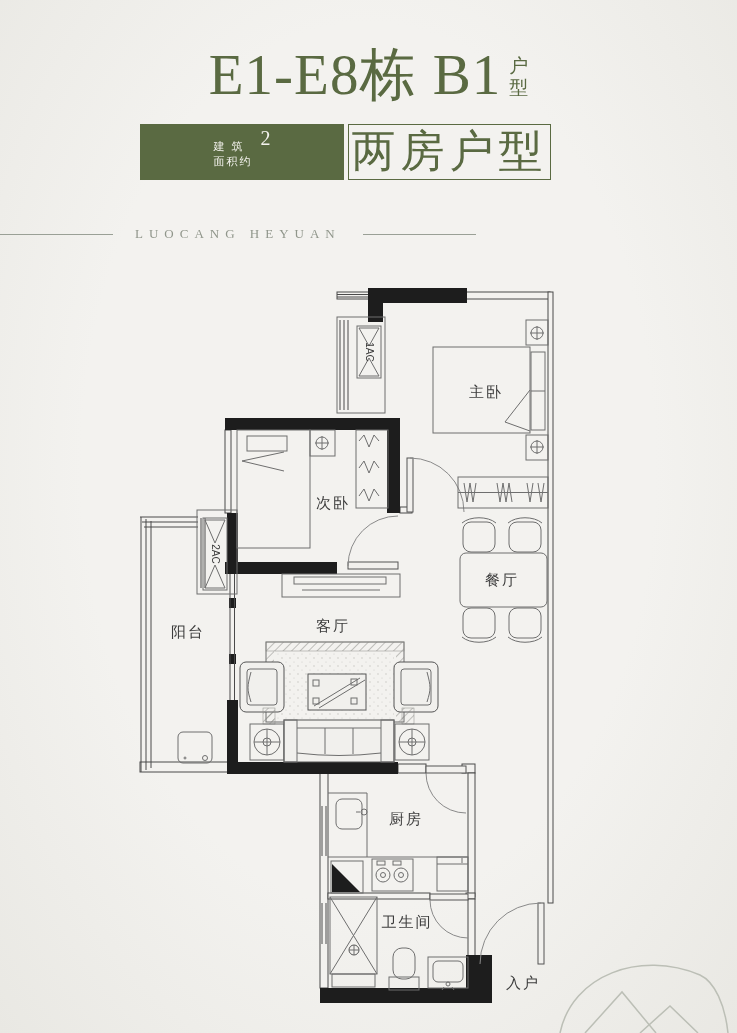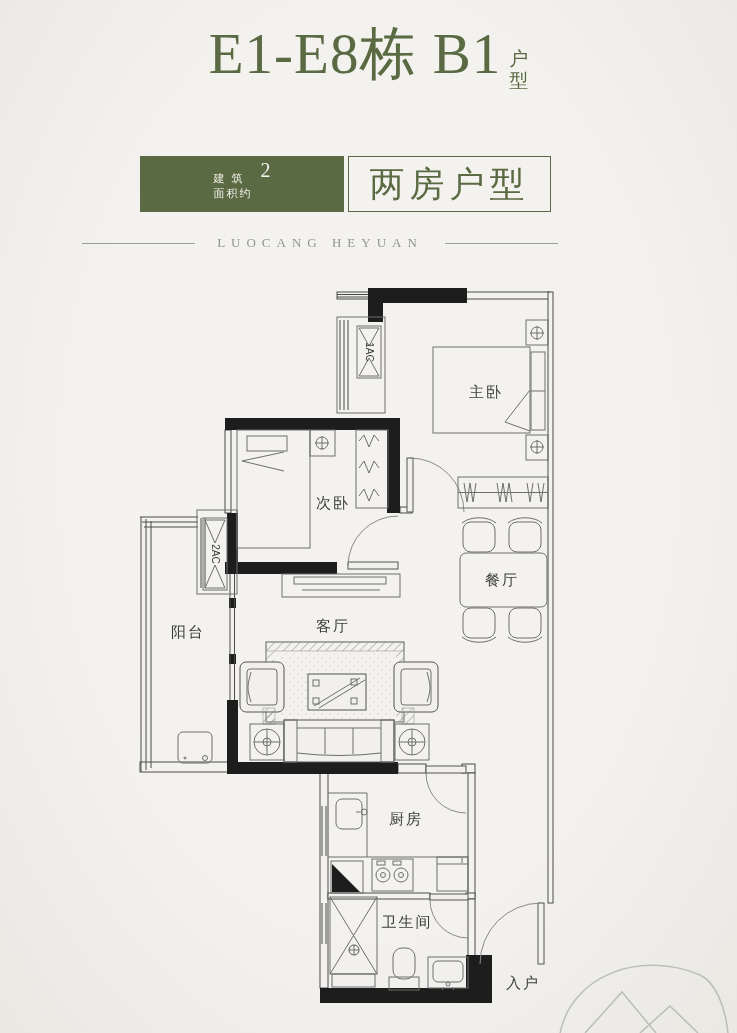--- a/index.html
+++ b/index.html
@@ -7,38 +7,38 @@
     width:737px;height:1033px;overflow:hidden;
     font-family:"Liberation Sans",sans-serif;
     background:#f1f0ed;
   }
   .page{
     position:relative;width:737px;height:1033px;
     background:radial-gradient(ellipse at 50% 45%, #f3f2ef 55%, #e9e8e3 100%);
   }
   
   .title-row{
-    position:absolute;top:25px;left:0;width:737px;height:84px;
-    display:flex;justify-content:center;
+    position:absolute;top:32px;left:0;width:737px;height:84px;
+    display:flex;align-items:center;justify-content:center;
     color:#5a6a42;
   }
   .title-main{
     font-family:"Liberation Serif",serif;
     font-size:57px;letter-spacing:1px;line-height:1;
   }
   .title-stack{
     display:flex;flex-direction:column;justify-content:center;
     margin-left:8px;margin-top:6px;
   }
   .title-stack span{
     font-family:"Liberation Serif",serif;
     font-size:19px;line-height:1.15;
   }
   .badge-row{
-    position:absolute;top:124px;left:140px;width:412px;height:44px;margin-top:32px;
+    position:absolute;top:124px;left:140px;width:412px;height:44px;
   }
   .area-badge{
     position:absolute;left:0;top:0;width:204px;height:56px;
     background:#5a6a42;display:flex;align-items:center;justify-content:center;
     color:#f4f3ee;
   }
   .area-label{
     display:flex;flex-direction:column;margin-right:8px;margin-top:4px;
   }
   .area-label span{font-size:11px;letter-spacing:2px;line-height:1.35;}
@@ -49,25 +49,25 @@
     font-family:"Liberation Serif",serif;font-size:20px;vertical-align:super;
     position:relative;top:-14px;
   }
   .type-badge{
     position:absolute;left:208px;top:0;width:201px;height:54px;
     border:1px solid #5a6a42;
     display:flex;align-items:center;justify-content:center;
   }
   .type-badge span{
     font-family:"Liberation Serif",serif;color:#5a6a42;
-    font-size:35px;letter-spacing:5px;line-height:1;
+    font-size:44px;letter-spacing:5px;line-height:1;
   }
   .brand-row{
     position:absolute;top:226px;left:0;width:640px;height:16px;
-    display:flex;align-items:center;justify-content:center;margin-top:9px;
+    display:flex;align-items:center;
   }
   .brand-line{width:113px;height:0;border-top:1px solid #9aa096;}
   .brand-text{
     font-family:"Liberation Serif",serif;color:#90968b;
     font-size:13px;letter-spacing:6px;margin:0 22px;white-space:nowrap;
   }
   
   .plan{position:absolute;left:0;top:0;}
   .w{fill:#f3f2ef;stroke:#4a4a4a;stroke-width:1;}
   .b{fill:#1d1d1d;stroke:none;}

